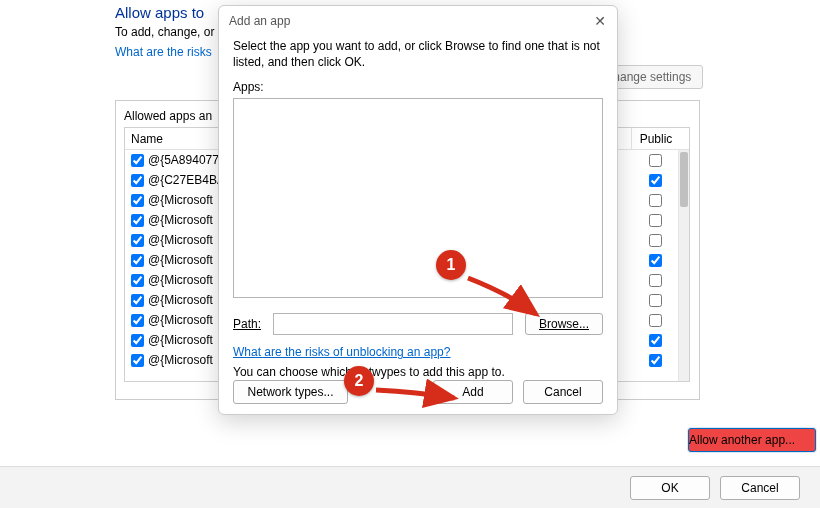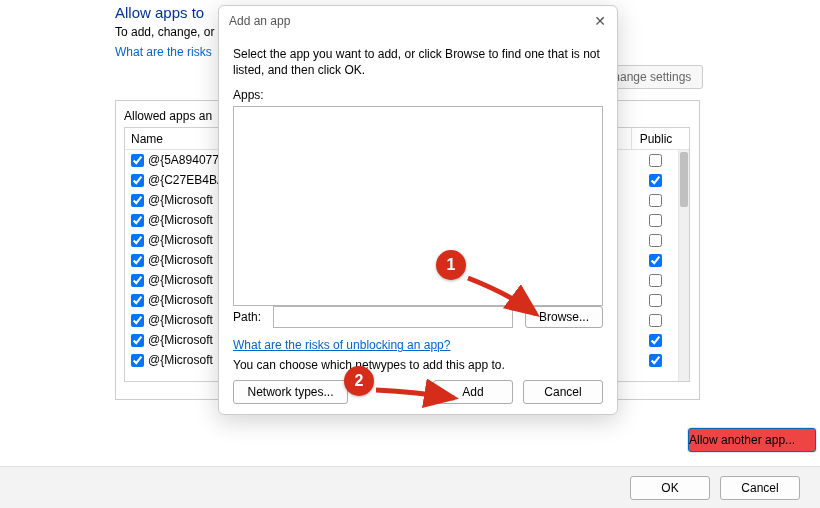--- a/index.html
+++ b/index.html
@@ -158,30 +158,31 @@
     position:relative;
   }
   .dlg-close {
     position:absolute; right:6px; top:4px;
     width:22px; height:22px;
     display:flex; align-items:center; justify-content:center;
     color:#555; font-size:14px;
     cursor:pointer;
   }
   .dlg-body { padding: 0 14px; }
-  .dlg-desc { margin: 10px 0 10px; line-height:1.35; }
+  .dlg-desc { margin: 2px 0 10px; line-height:1.35; }
   .dlg-label { margin-bottom:4px; }
   .apps-list {
     width:100%; height:200px;
     border:1px solid #b5b5b5;
     background:#fff;
   }
   .path-row {
     display:flex; align-items:center; gap:12px;
-    margin-top:0;
+    margin-top:15px;
+    text-decoration:underline;
   }
   .path-row input {
     flex:1; height:22px;
     border:1px solid #b5b5b5;
     padding:0 4px;
     font-size:12px;
   }
   .browse-btn {
     width:78px; height:22px;
     border:1px solid #adadad;

